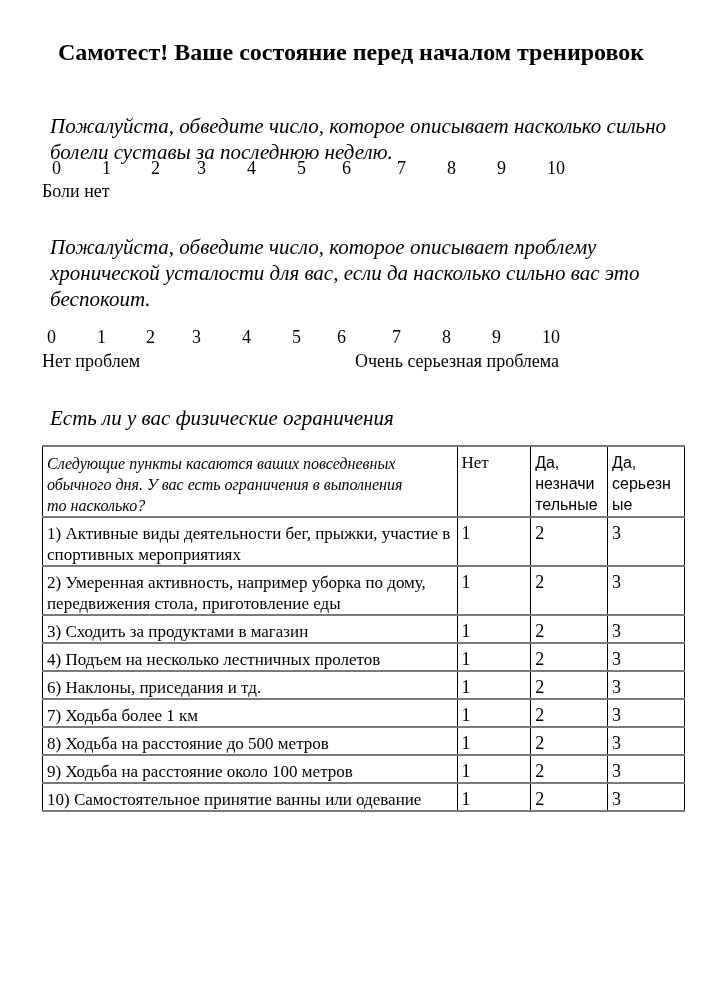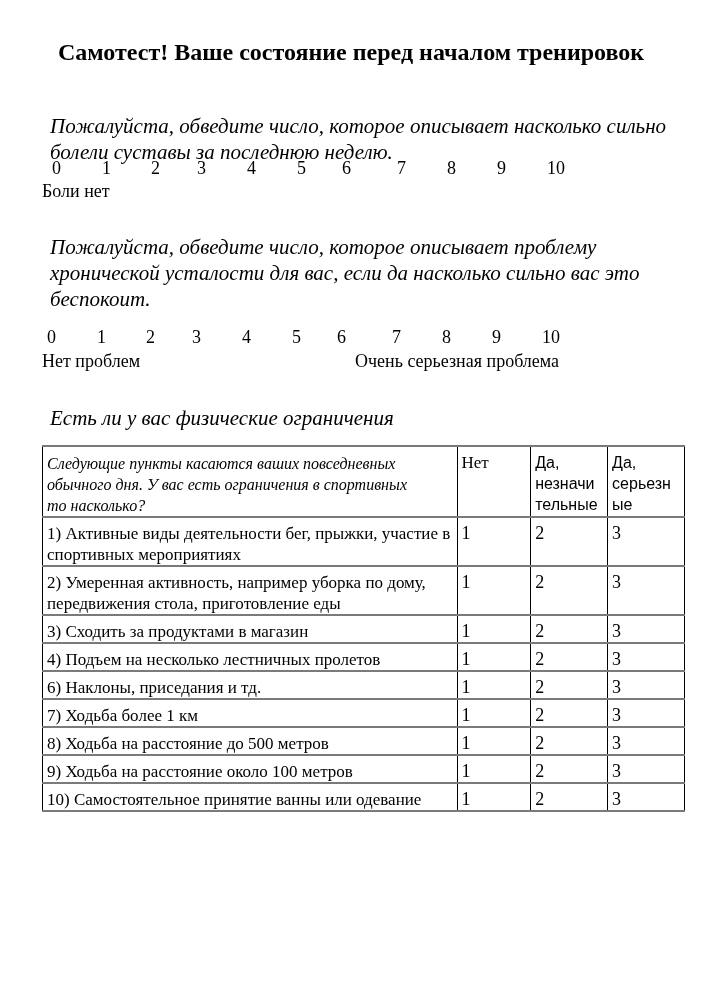--- a/index.html
+++ b/index.html
@@ -71,21 +71,21 @@
   <colgroup>
     <col style="width:415px">
       <col style="width:74px">
       <col style="width:77px">
       <col style="width:77px">
   </colgroup>
   <tbody>
       <tr>
     <td class="hdr-q">
       <div>Следующие пункты касаются ваших повседневных</div>
-      <div>обычного дня. У вас есть ограничения в спортивных</div>
+      <div>обычного дня. У вас есть ограничения в выполнения</div>
       <div>то насколько?</div>
     </td>
     <td style="font-size:17px;">Нет</td>
     <td class="hdr">
       <div>Да,</div>
       <div>незначи</div>
       <div>тельные</div>
     </td>
     <td class="hdr">
       <div>Да,</div>

